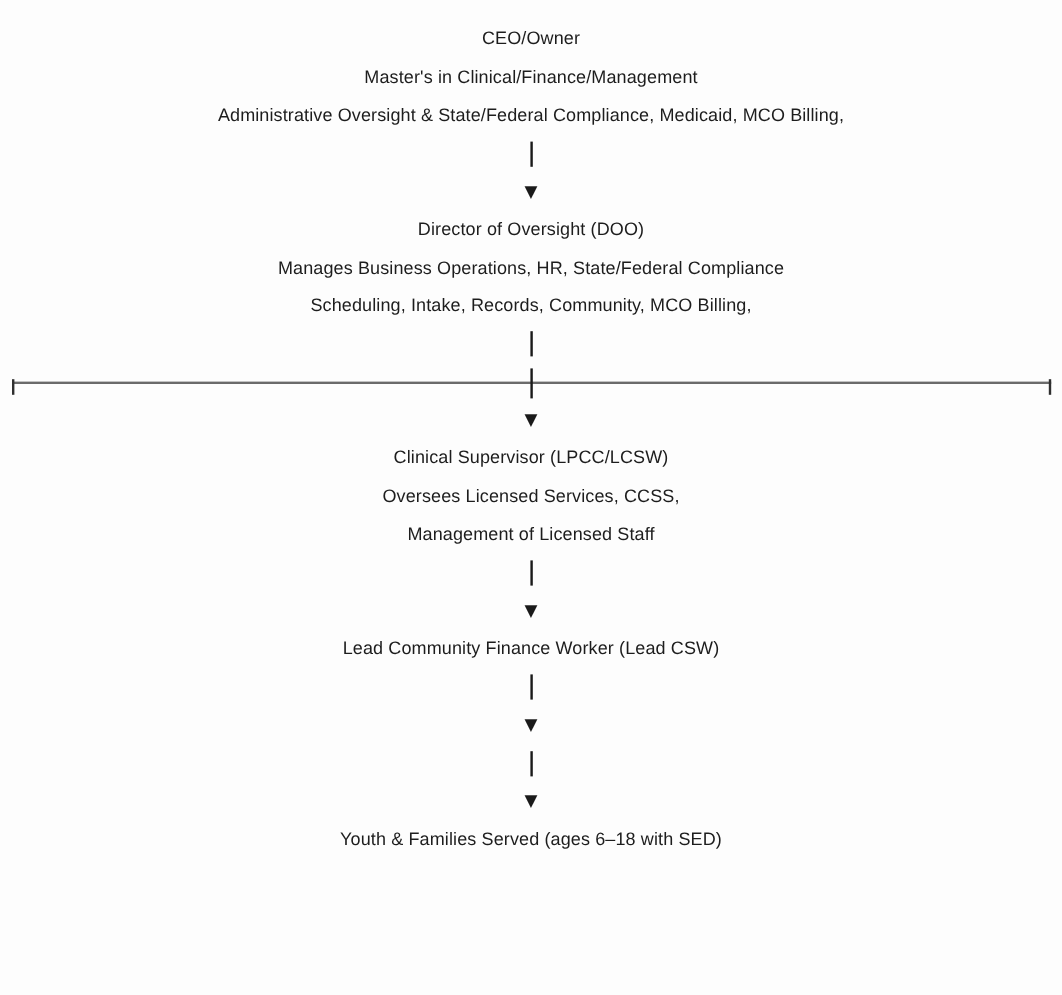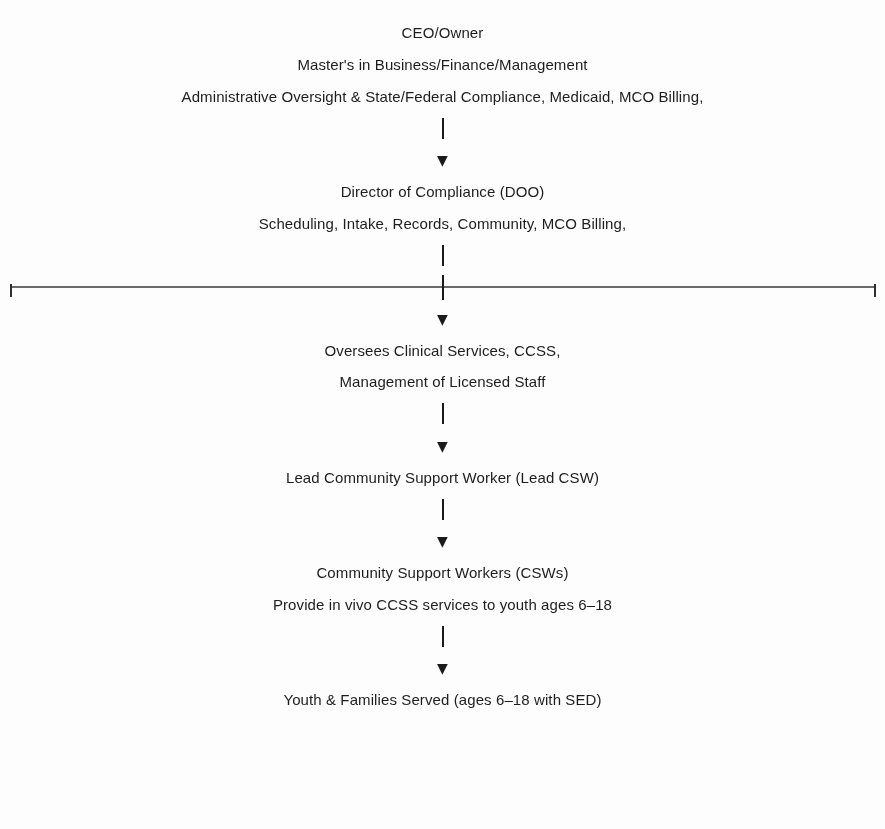--- a/index.html
+++ b/index.html
@@ -67,73 +67,71 @@
     background: var(--connector, #1a1a1a);
   }
 </style>
 </head>
 <body>
 
 <div class="org-chart">
 
   <section>
     <p class="line">CEO/Owner</p>
-    <p class="line">Master's in Business/Finance/Management</p>
+    <p class="line">Master's in Clinical/Finance/Management</p>
     <p class="line">Administrative Oversight &amp; State/Federal Compliance, Medicaid, MCO Billing,</p>
   </section>
   <div class="row">
     <span class="vbar"></span>
   </div>
   <div class="row">
     <span class="tri">▼</span>
   </div>
 
   <section>
-    <p class="line">Director of Compliance (DOO)</p>
+    <p class="line">Director of Oversight (DOO)</p>
+    <p class="line">Manages Business Operations, HR, State/Federal Compliance</p>
     <p class="line">Scheduling, Intake, Records, Community, MCO Billing,</p>
   </section>
   <div class="row">
     <span class="vbar"></span>
   </div>
 
   <div class="row">
     <span class="bracket-h"></span>
     <span class="bracket-tick left"></span>
     <span class="bracket-tick right"></span>
     <span class="bracket-center"></span>
   </div>
   <div class="row">
     <span class="tri">▼</span>
   </div>
 
   <section>
-    <p class="line">Oversees Clinical Services, CCSS,</p>
+    <p class="line">Clinical Supervisor (LPCC/LCSW)</p>
+    <p class="line">Oversees Licensed Services, CCSS,</p>
     <p class="line">Management of Licensed Staff</p>
   </section>
   <div class="row">
     <span class="vbar"></span>
   </div>
   <div class="row">
     <span class="tri">▼</span>
   </div>
 
   <section>
-    <p class="line">Lead Community Support Worker (Lead CSW)</p>
+    <p class="line">Lead Community Finance Worker (Lead CSW)</p>
   </section>
   <div class="row">
     <span class="vbar"></span>
   </div>
   <div class="row">
     <span class="tri">▼</span>
   </div>
 
-  <section>
-    <p class="line">Community Support Workers (CSWs)</p>
-    <p class="line">Provide in vivo CCSS services to youth ages 6–18</p>
-  </section>
   <div class="row">
     <span class="vbar"></span>
   </div>
   <div class="row">
     <span class="tri">▼</span>
   </div>
 
   <section>
     <p class="line">Youth &amp; Families Served (ages 6–18 with SED)</p>
   </section>

